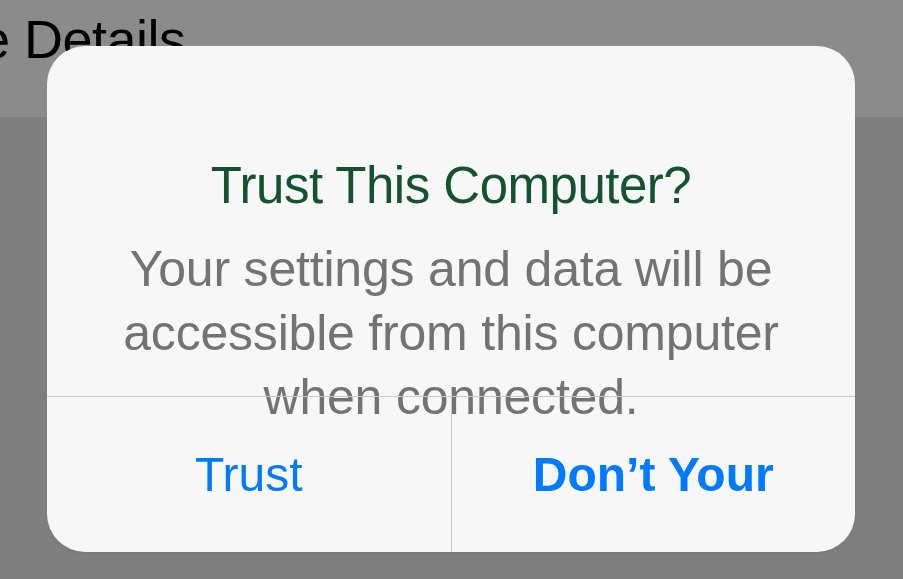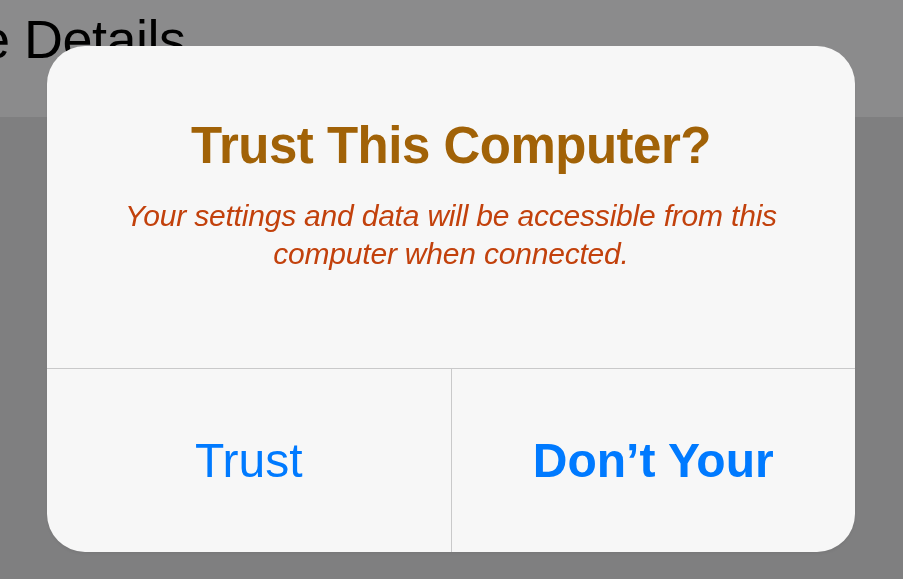--- a/index.html
+++ b/index.html
@@ -51,40 +51,40 @@
       overflow: hidden;
       box-shadow: 0 2px 3px rgba(0,0,0,0.05);
     }
     .dialog-content {
       padding: 70px 60px 50px 60px;
       text-align: center;
       height: 350px;
     }
     .dialog-title {
       font-size: 51px;
-      font-weight: 700;
-      color: #a16207;
+      font-weight: 400;
+      color: #14532d;
       letter-spacing: -0.5px;
       margin-bottom: 22px;
+      margin-top: 40px;
     }
     .dialog-message {
-      font-size: 30px;
+      font-size: 50px;
       font-weight: 400;
-      color: #c2410c;
+      color: #737373;
       line-height: 1.28;
       letter-spacing: -0.2px;
       padding: 0 10px;
-      font-style: italic;
     }
     .dialog-buttons {
       position: absolute;
       bottom: 0;
       left: 0;
       right: 0;
-      height: 184px;
+      height: 156px;
       display: flex;
       border-top: 1px solid #c9c9ca;
     }
     .dialog-button {
       flex: 1;
       display: flex;
       align-items: center;
       justify-content: center;
       font-size: 48px;
       color: #007aff;

